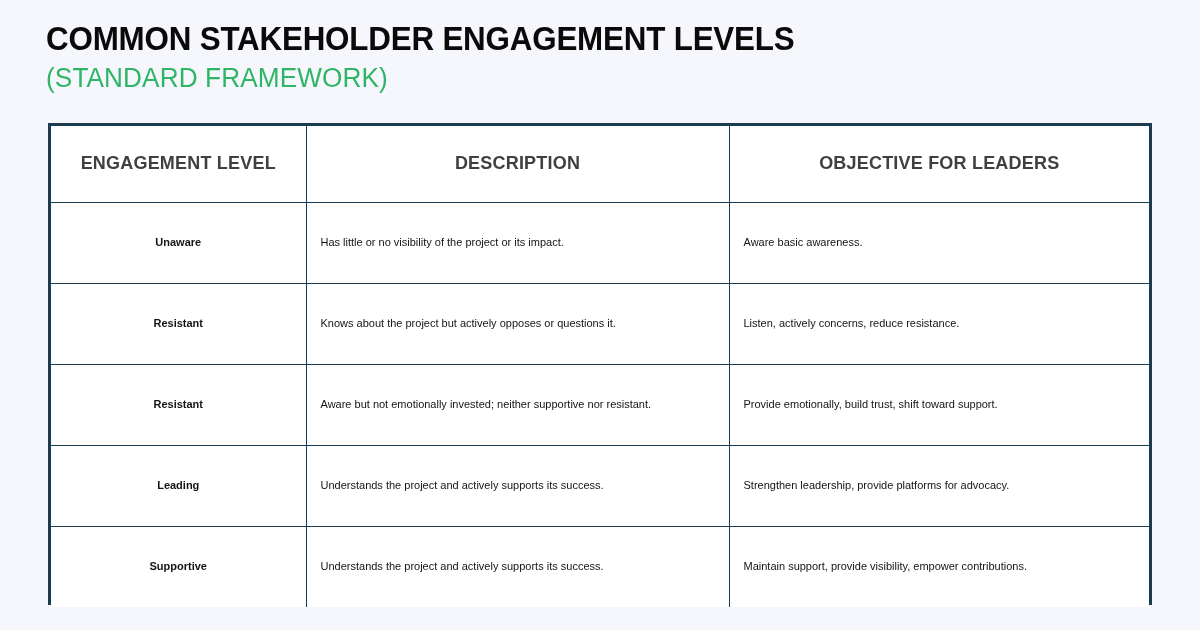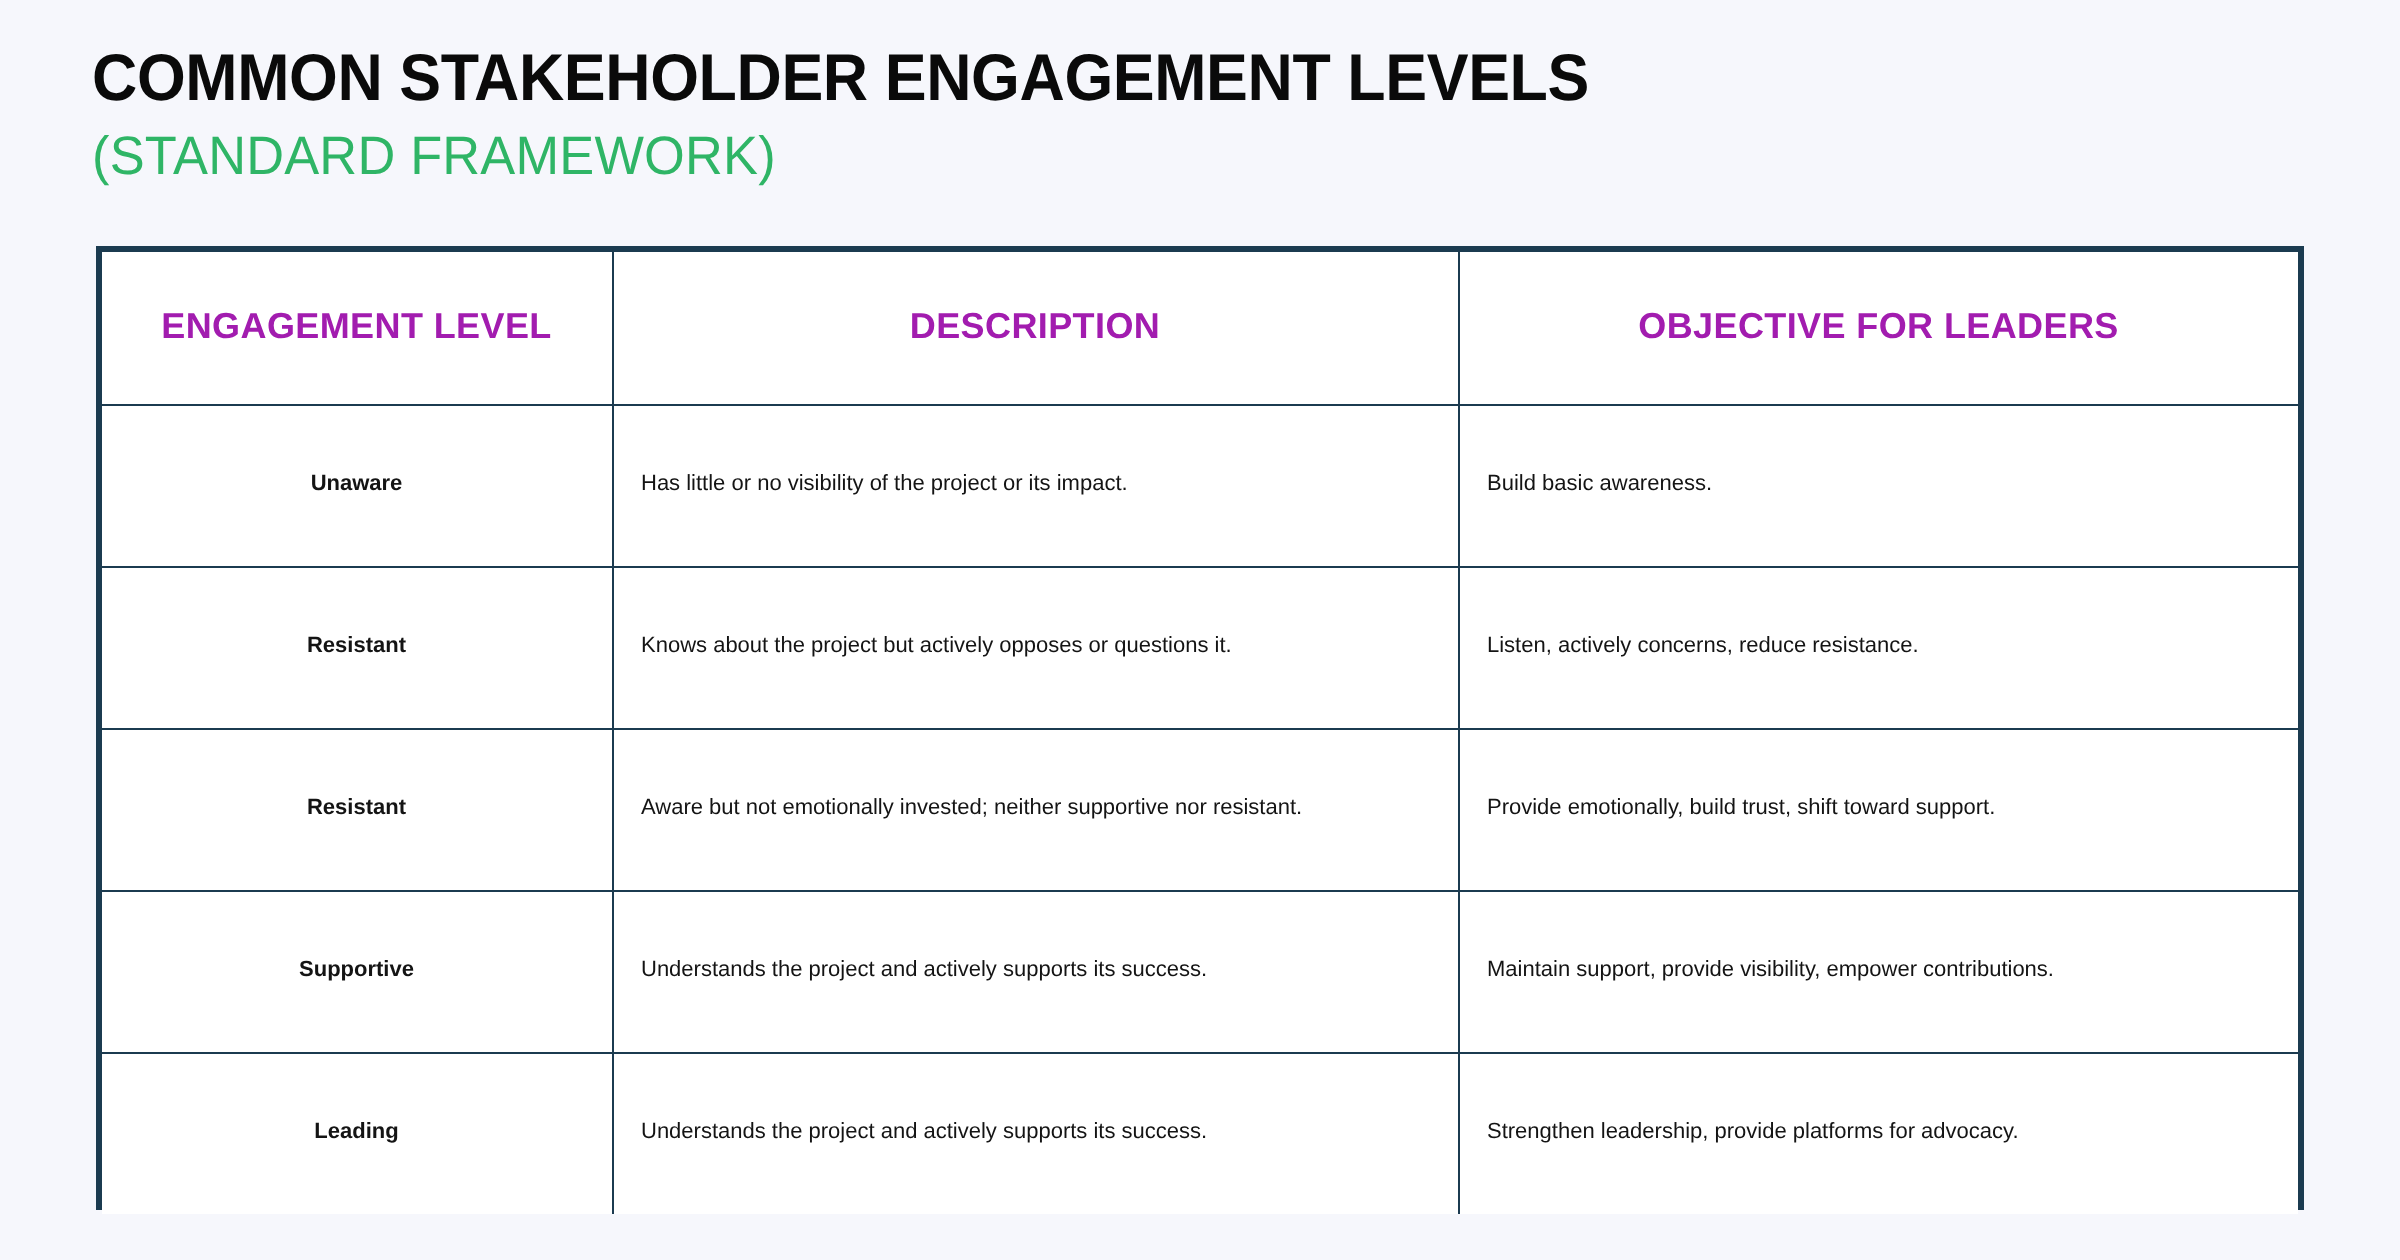--- a/index.html
+++ b/index.html
@@ -94,21 +94,21 @@
   table.matrix tr:last-child td { border-bottom: none; }
   table.matrix th:first-child,
   table.matrix td:first-child { border-left: none; }
   table.matrix th:last-child,
   table.matrix td:last-child { border-right: none; }
 
   table.matrix thead th {
     height: 76px;
     padding: 0 12px;
     text-align: center;
-    color: #a21caf;
+    color: #404040;
     font-size: 18px;
     font-weight: 700;
     letter-spacing: 0.2px;
     text-transform: uppercase;
     white-space: nowrap;
   }
 
   table.matrix tbody td {
     height: 81px;
     font-size: 11px;
@@ -156,21 +156,21 @@
         </tr>
       </thead>
       <tbody>
 
         <tr>
           <td class="level-cell">Unaware</td>
           <td class="text-cell">
             <span class="cell-text">Has little or no visibility of the project or its impact.</span>
           </td>
           <td class="text-cell">
-            <span class="cell-text">Build basic awareness.</span>
+            <span class="cell-text">Aware basic awareness.</span>
           </td>
         </tr>
 
         <tr>
           <td class="level-cell">Resistant</td>
           <td class="text-cell">
             <span class="cell-text">Knows about the project but actively opposes or questions it.</span>
           </td>
           <td class="text-cell">
             <span class="cell-text">Listen, actively concerns, reduce resistance.</span>
@@ -181,36 +181,36 @@
           <td class="level-cell">Resistant</td>
           <td class="text-cell">
             <span class="cell-text">Aware but not emotionally invested; neither supportive nor resistant.</span>
           </td>
           <td class="text-cell">
             <span class="cell-text">Provide emotionally, build trust, shift toward support.</span>
           </td>
         </tr>
 
         <tr>
+          <td class="level-cell">Leading</td>
+          <td class="text-cell">
+            <span class="cell-text">Understands the project and actively supports its success.</span>
+          </td>
+          <td class="text-cell">
+            <span class="cell-text">Strengthen leadership, provide platforms for advocacy.</span>
+          </td>
+        </tr>
+
+        <tr>
           <td class="level-cell">Supportive</td>
           <td class="text-cell">
             <span class="cell-text">Understands the project and actively supports its success.</span>
           </td>
           <td class="text-cell">
             <span class="cell-text">Maintain support, provide visibility, empower contributions.</span>
-          </td>
-        </tr>
-
-        <tr>
-          <td class="level-cell">Leading</td>
-          <td class="text-cell">
-            <span class="cell-text">Understands the project and actively supports its success.</span>
-          </td>
-          <td class="text-cell">
-            <span class="cell-text">Strengthen leadership, provide platforms for advocacy.</span>
           </td>
         </tr>
 
       </tbody>
     </table>
   </div>
 
 </div>
 
 </body></html>

